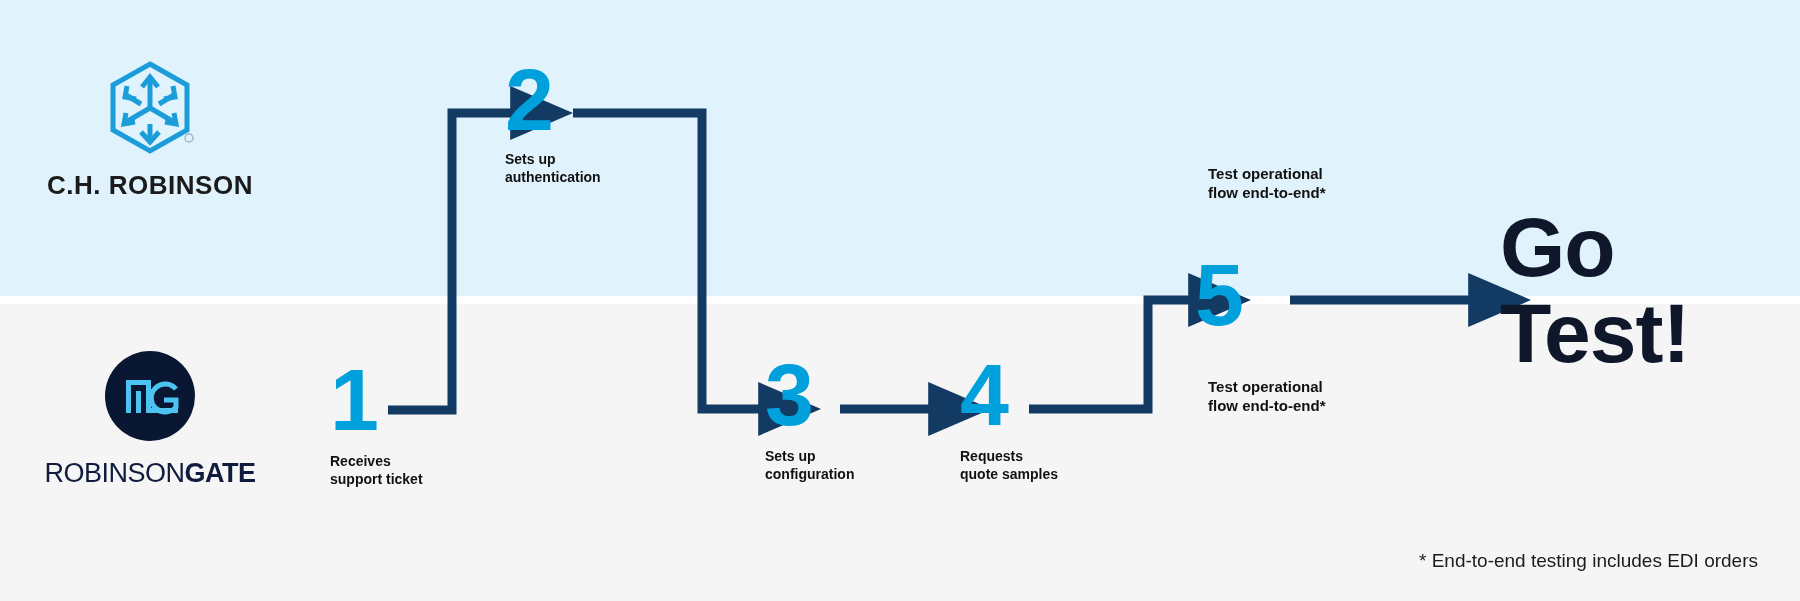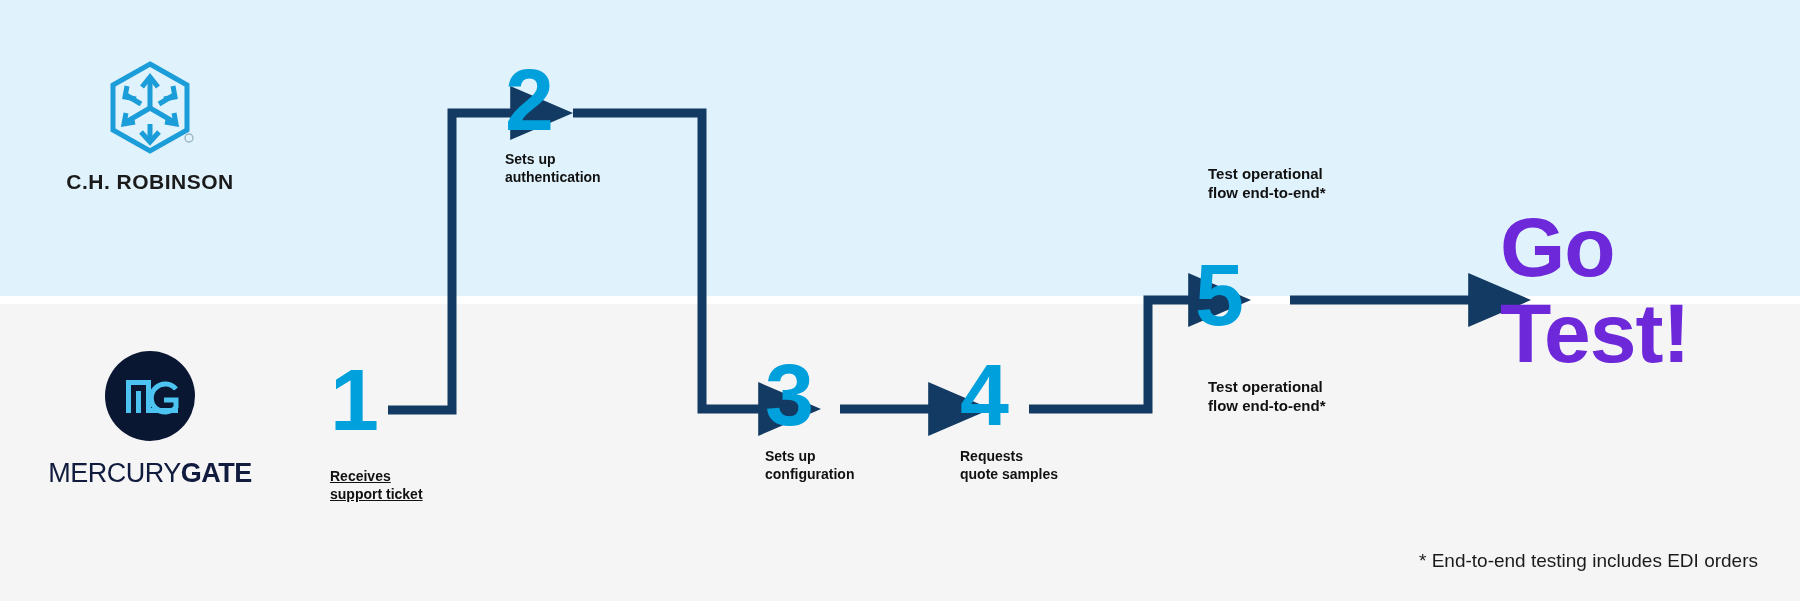--- a/index.html
+++ b/index.html
@@ -54,21 +54,21 @@
     position: absolute;
     text-align: center;
   }
   #chr-logo-block { left: 40px; top: 60px; width: 220px; }
   #mg-logo-block  { left: 40px; top: 350px; width: 220px; }
 
   .chr-wordmark {
     margin-top: 6px;
     font-family: "Liberation Sans", sans-serif;
     font-weight: bold;
-    font-size: 21px;
+    font-size: 26px;
     letter-spacing: 0.5px;
     color: #1b1b1b;
     white-space: nowrap;
   }
   .mg-wordmark {
     margin-top: 12px;
     font-family: "Liberation Sans", sans-serif;
     font-size: 27px;
     color: #101b3d;
     white-space: nowrap;
@@ -92,21 +92,21 @@
   .step-label {
     font-family: "Liberation Sans", sans-serif;
     font-weight: bold;
     font-size: 14px;
     line-height: 1.26;
     color: #111111;
     white-space: pre-line;
   }
 
   #step1 { left: 330px; top: 360px; }
-  #step1 .step-label { margin-top: 27px; text-decoration: underline; }
+  #step1 .step-label { margin-top: 12px; }
 
   #step2 { left: 505px; top: 60px; }
   #step2 .step-label { margin-top: 10px; }
 
   #step3 { left: 765px; top: 355px; }
   #step3 .step-label { margin-top: 12px; }
 
   #step4 { left: 960px; top: 355px; }
   #step4 .step-label { margin-top: 12px; }
 
@@ -126,21 +126,21 @@
 
   
   #golive {
     position: absolute;
     left: 1500px;
     top: 205px;
     font-family: "Liberation Sans", sans-serif;
     font-weight: bold;
     font-size: 84px;
     line-height: 1.02;
-    color: #6d28d9;
+    color: #0f172a;
     letter-spacing: -1px;
   }
 
   
   #footnote {
     position: absolute;
     right: 42px;
     top: 550px;
     font-family: "Liberation Sans", sans-serif;
     font-size: 19px;
@@ -207,21 +207,21 @@
 
       <rect x="22" y="30" width="5" height="33" fill="#4cc3f0"></rect>
       <rect x="22" y="30" width="23" height="5" fill="#4cc3f0"></rect>
       <rect x="32" y="41" width="5" height="22" fill="#4cc3f0"></rect>
       <rect x="42" y="30" width="5" height="33" fill="#4cc3f0"></rect>
 
       <path d="M 72,39 A 14,14 0 1 0 72,57 L 72,50 L 60,50" fill="none" stroke="#4cc3f0" stroke-width="5"></path>
       <rect x="44" y="58" width="30" height="5" fill="#4cc3f0"></rect>
     </svg>
     <div class="mg-wordmark">
-      <span class="light">MERCURY</span><span class="bold">GATE</span>
+      <span class="light">ROBINSON</span><span class="bold">GATE</span>
     </div>
   </div>
 
   <div class="step" id="step1">
     <div class="step-num">1</div>
     <div class="step-label">Receives
 support ticket</div>
   </div>
 
   <div class="step" id="step2">

